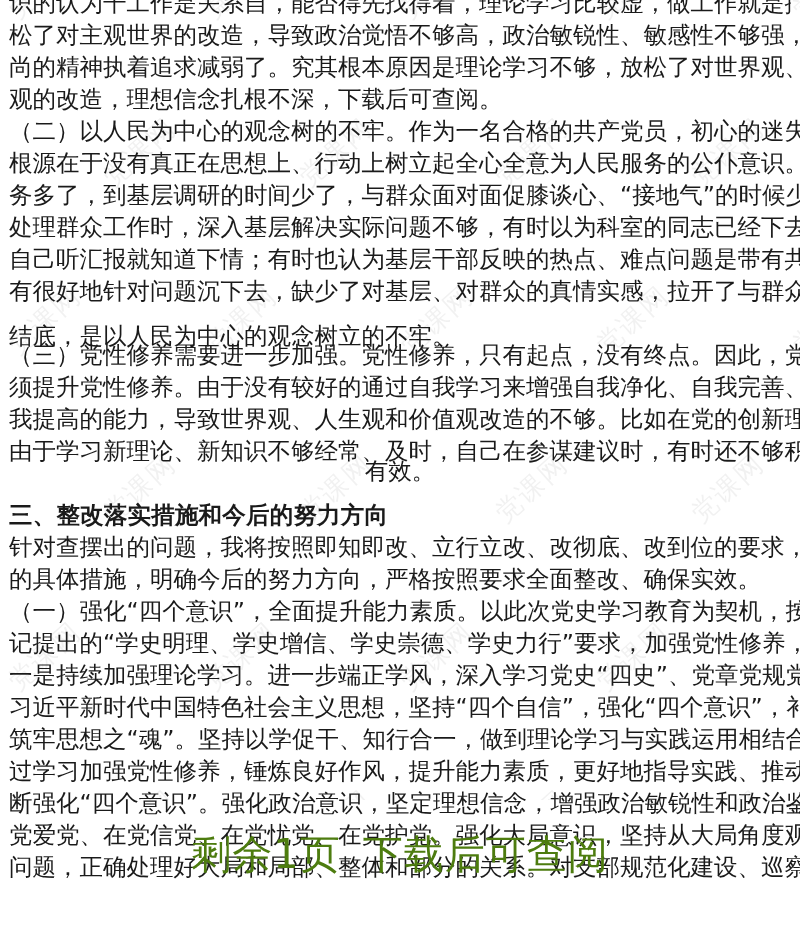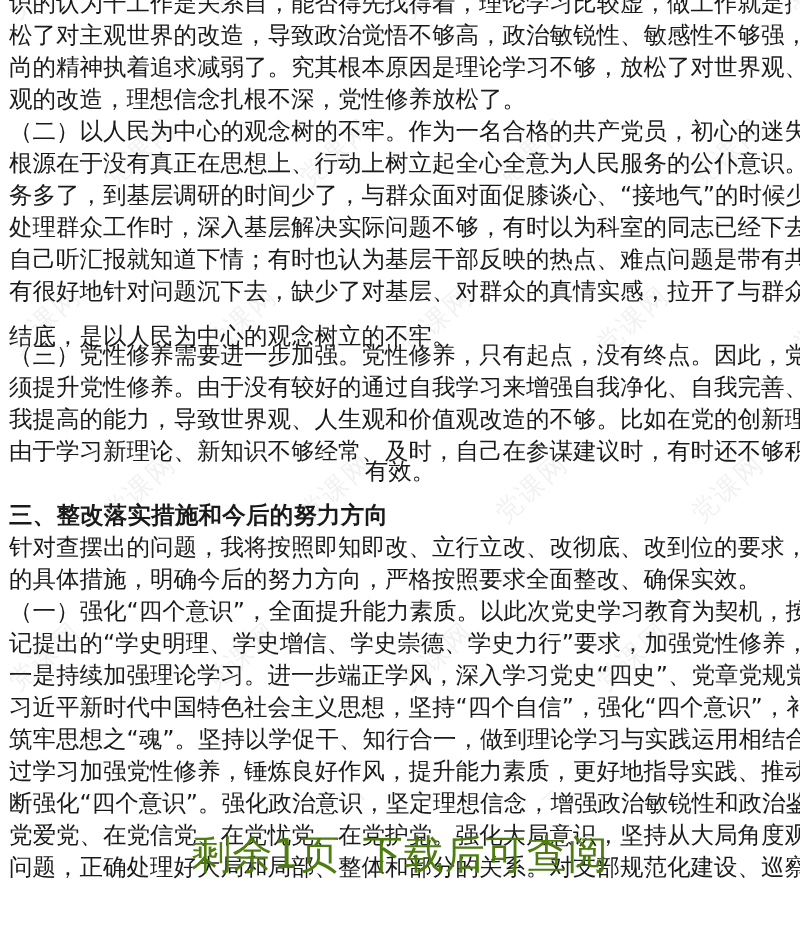--- a/index.html
+++ b/index.html
@@ -238,21 +238,21 @@
         <span>，</span>
         <span>放</span>
         <span>松</span>
         <span>了</span>
         <span>对</span>
         <span>世</span>
         <span>界</span>
         <span>观</span>
         <span>、</span>
       </div>
-      <div class="line" style="top: 83px;">观的改造，理想信念扎根不深，党性修养放松了。</div>
+      <div class="line" style="top: 83px;">观的改造，理想信念扎根不深，下载后可查阅。</div>
       <div class="line j" style="top: 115px;">
         <span>（</span>
         <span>二</span>
         <span>）</span>
         <span>以</span>
         <span>人</span>
         <span>民</span>
         <span>为</span>
         <span>中</span>
         <span>心</span>

